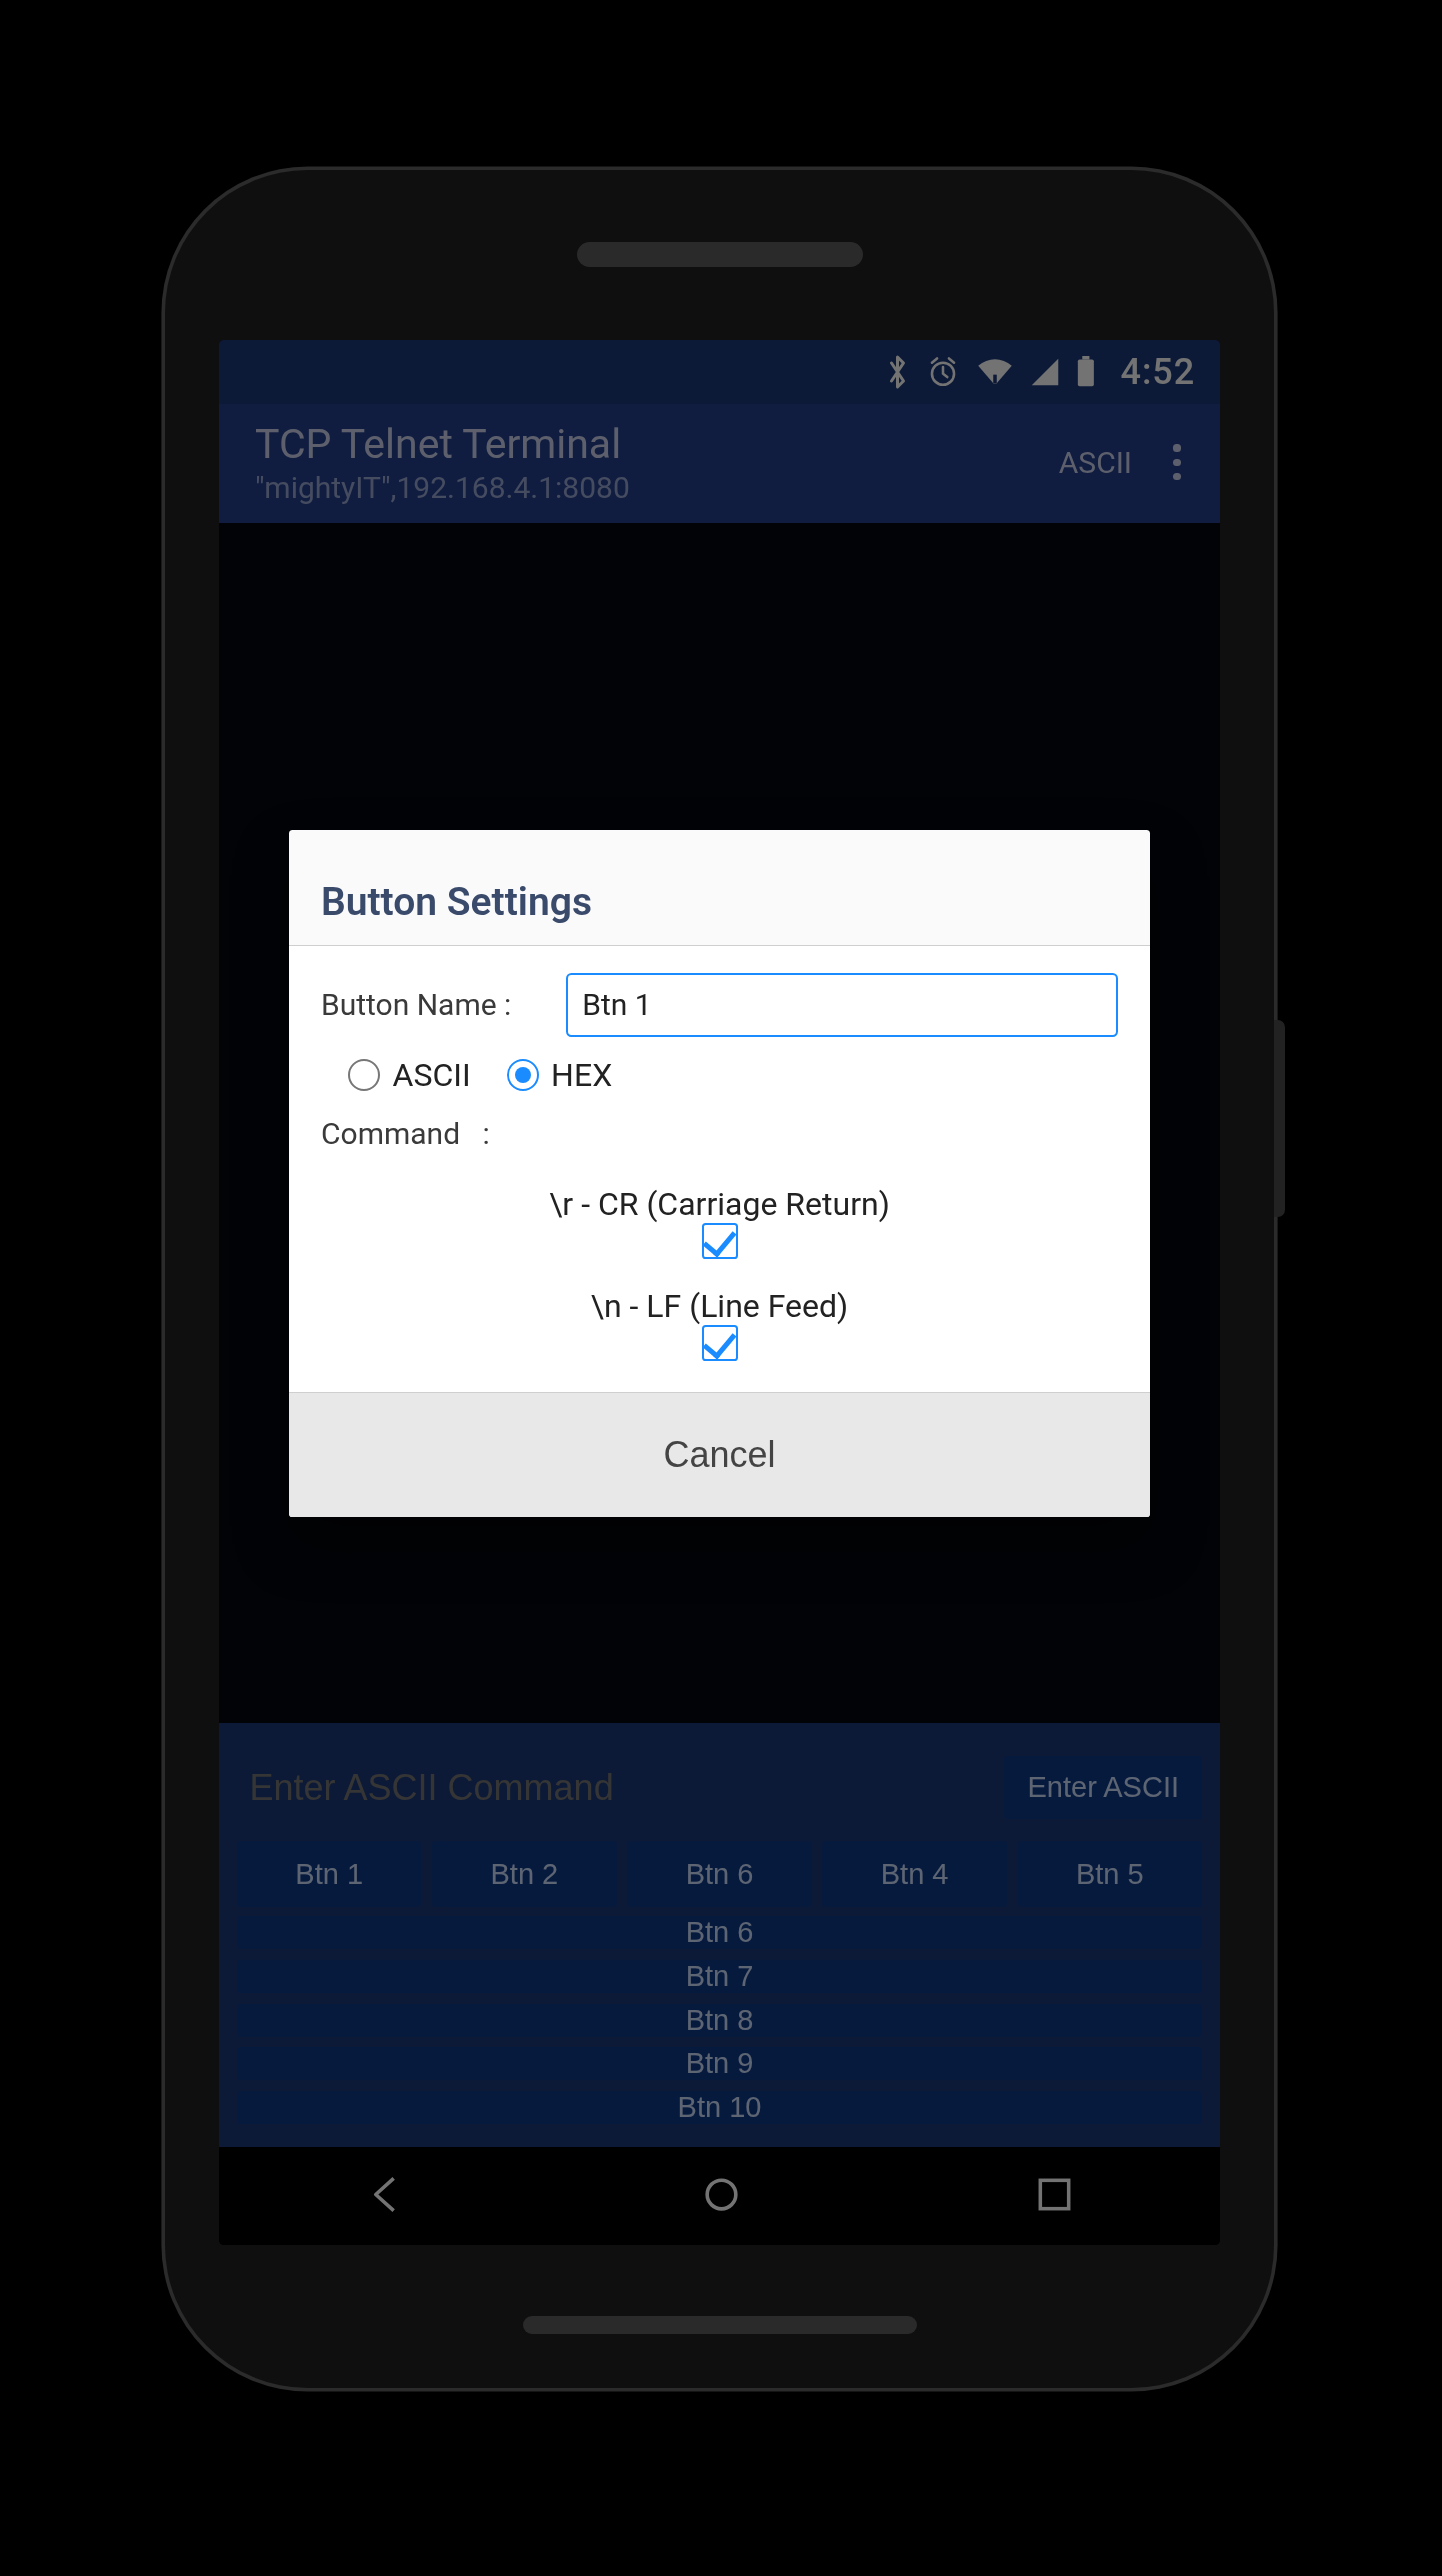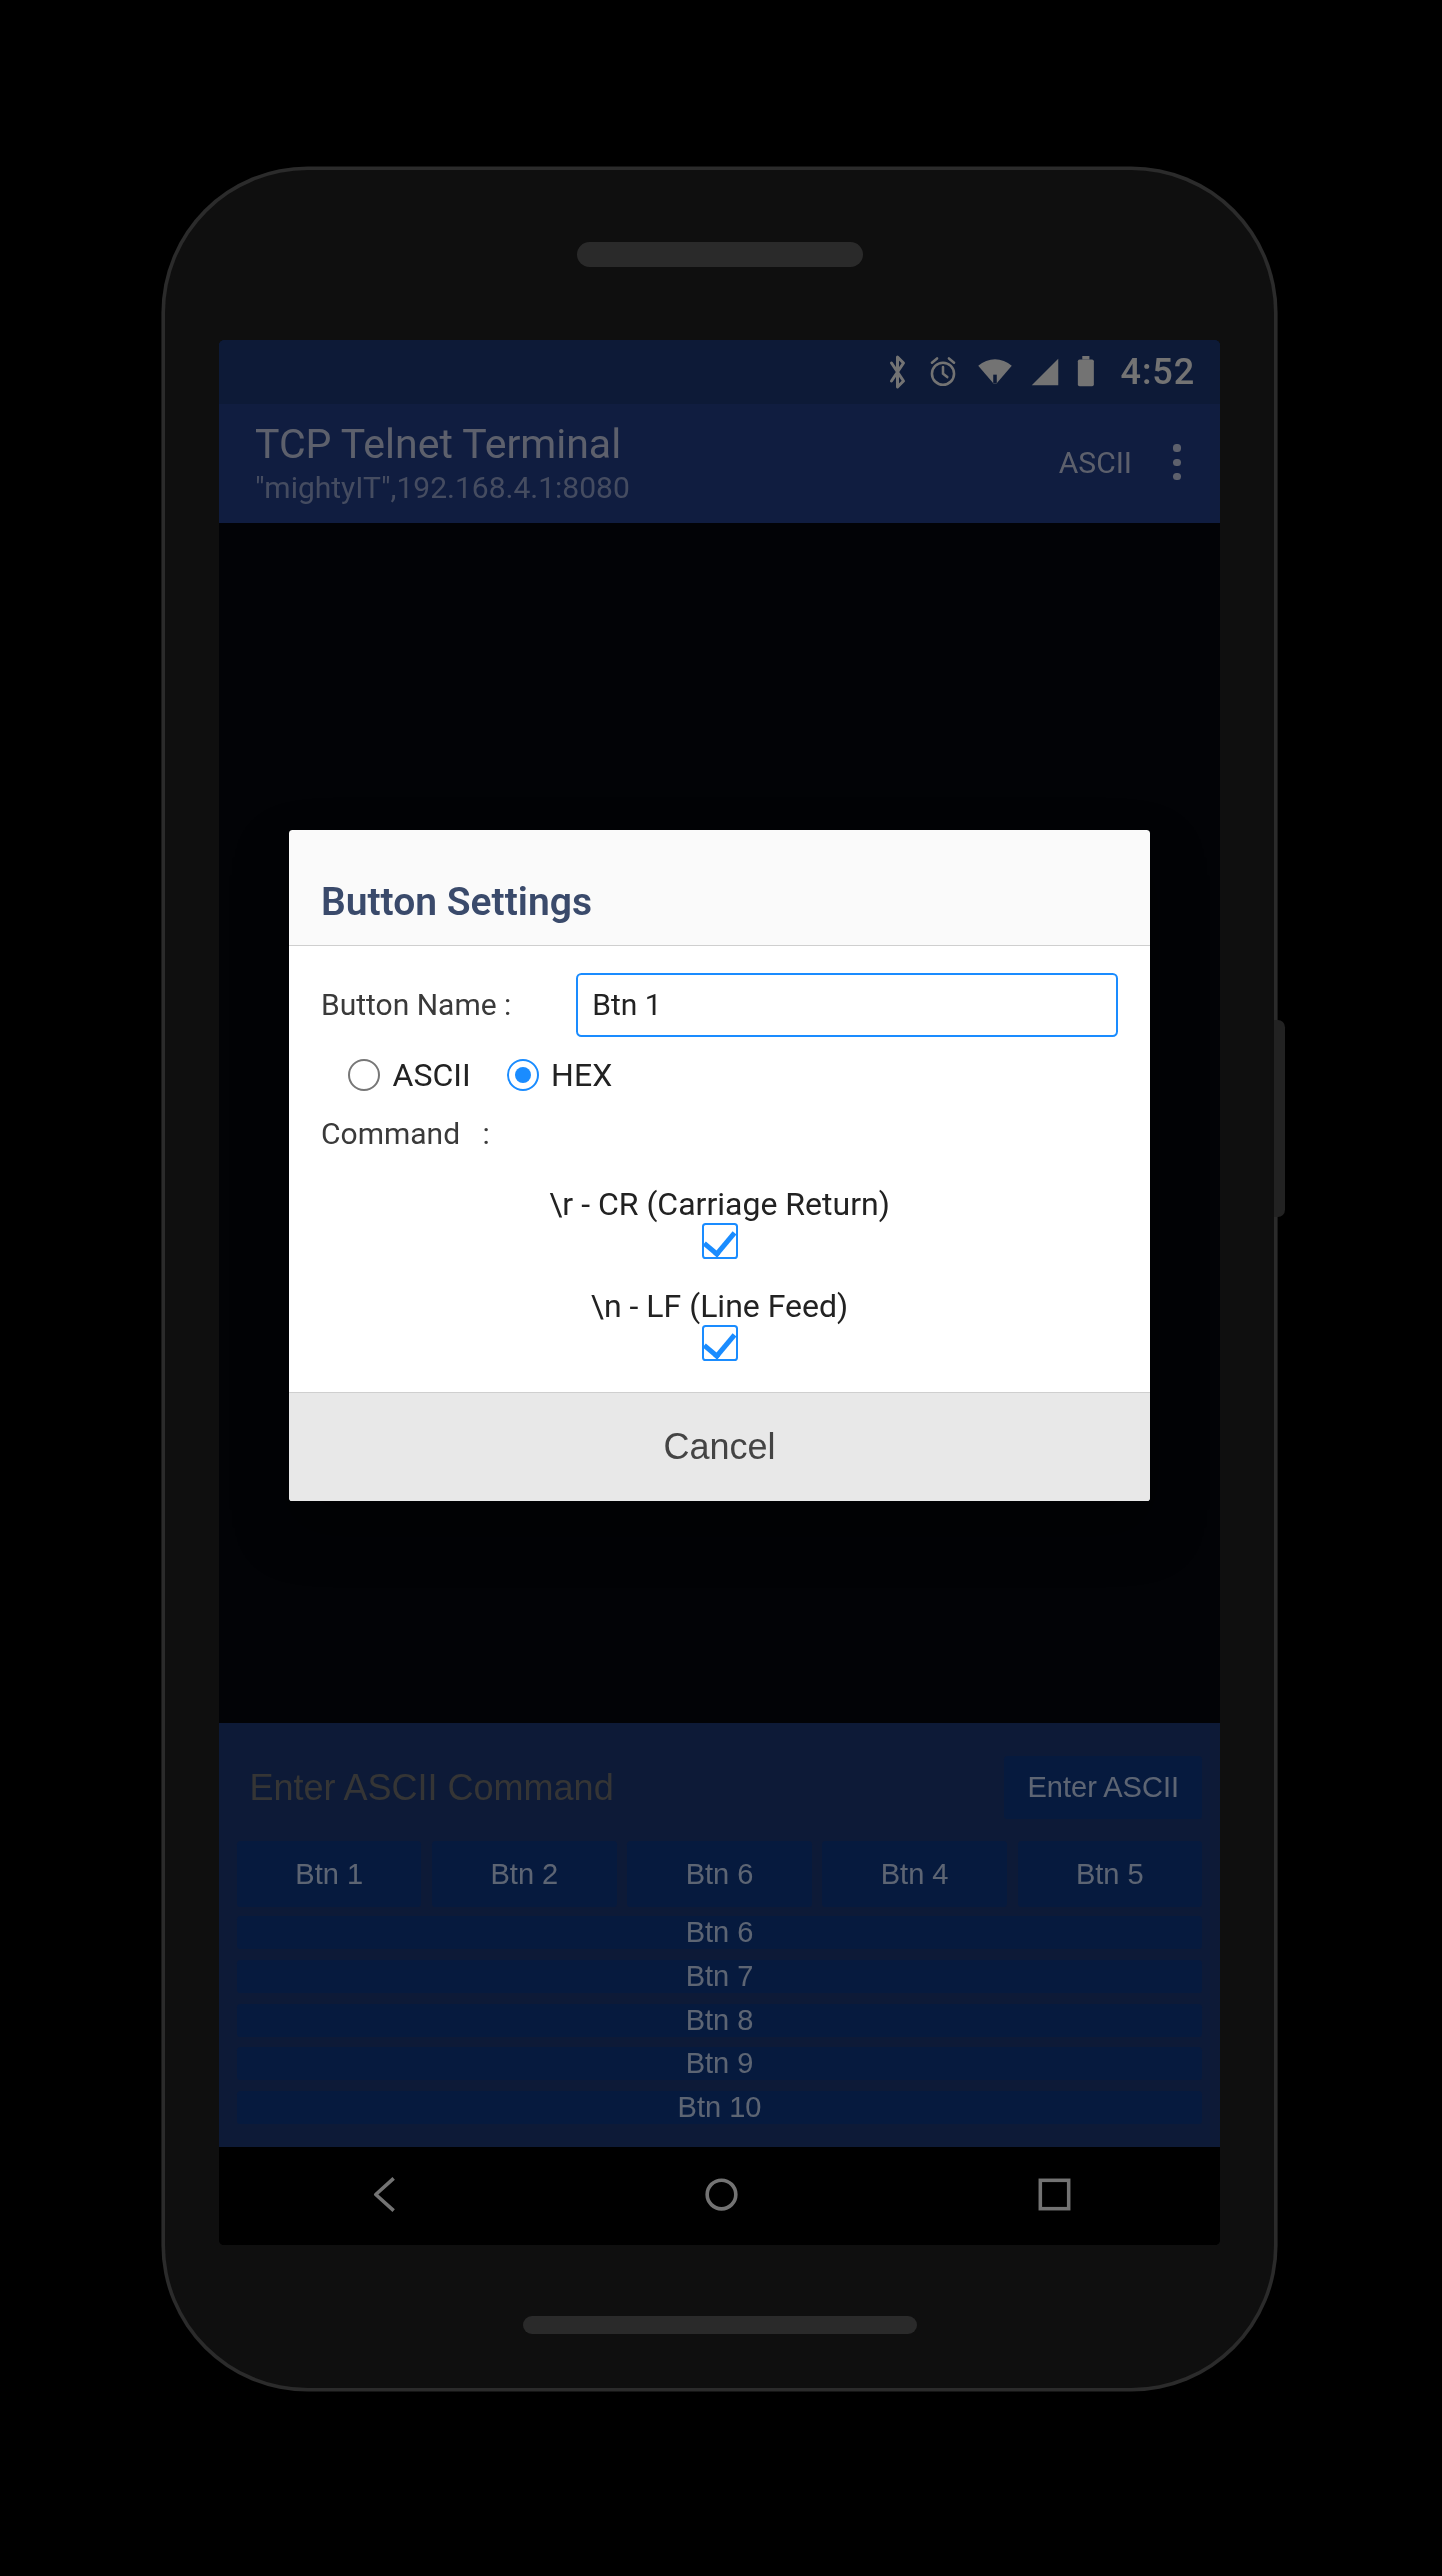--- a/index.html
+++ b/index.html
@@ -101,21 +101,21 @@
     border-radius:3.6px;
     overflow:hidden;
   }
   .dialog-title {
     font-size: 39px; font-weight: 600; color:#3a4a6b;
     padding: 25px 32px 19.7px 32px;
     border-bottom: 0.9px solid #cfcfcf;
     margin-top: 24px;
   }
   .dialog-body { padding: 27px 32px 16px 32px; background:#fff; }
-  .form-row { display:flex; align-items:center; gap:13px; margin-bottom: 19.7px; }
+  .form-row { display:flex; align-items:center; gap:3px; margin-bottom: 19.7px; }
   .lbl { width: 242px; font-size: 30px; color:#3a3a3a; }
   .lbl.colon::after { content:" :"; }
   .txtf {
     flex:1; height: 64px; border:2.7px solid #1a8cff; border-radius:5.4px;
     font-size:30px; padding:0 14.3px; background:#fff; color:#222;
     font-family:inherit;
   }
 
   .radio-row { display:flex; align-items:center; gap:36px; margin: 5.4px 0 21.5px 27px; }
   .radio { display:flex; align-items:center; gap:12.5px; font-size:32px; color:#222; }
@@ -137,21 +137,21 @@
   .checkbox.checked::after{
     content:""; position:absolute; left:6.3px; top:0px;
     width:14.3px; height:25px; border-right:5.4px solid #1a8cff; border-bottom:5.4px solid #1a8cff;
     transform: rotate(40deg);
   }
 
   .dialog-actions {
     display:flex; border-top:0.9px solid #cfcfcf; background:#ececec;
   }
   .dialog-actions .dbtn {
-    flex:1; height:108px; font-size:36px; color:#444; background:#e8e8e8;
+    flex:1; height:124px; font-size:36px; color:#444; background:#e8e8e8;
     border:none; font-weight:500;
   }
   .dialog-actions .dbtn + .dbtn { border-left:0.9px solid #cfcfcf; }
 
   
   .appstack { position:absolute; inset:0; display:flex; flex-direction:column; }
   .flexfill { flex:1; background:#1d3a7a; display:flex; flex-direction:column; }
   .terminal { flex:1; }
 </style>
 </head>

